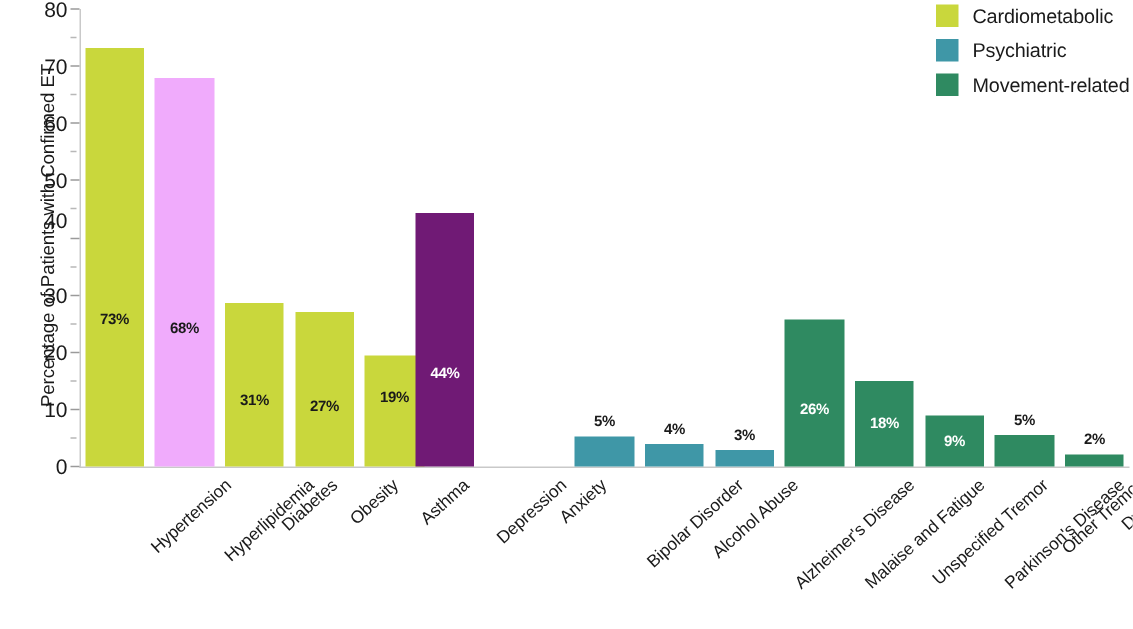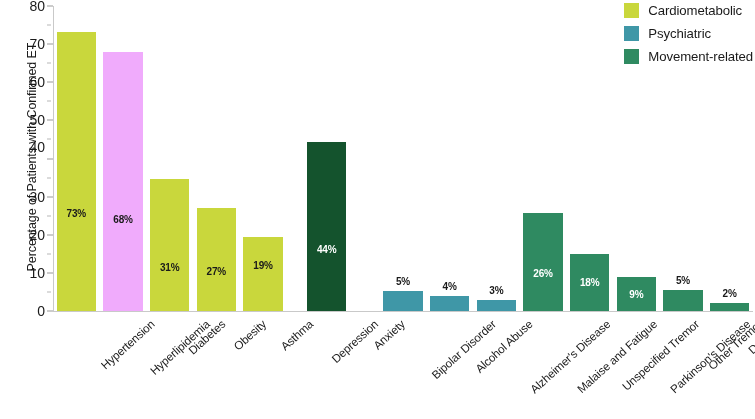--- a/index.html
+++ b/index.html
@@ -132,30 +132,30 @@
   <div class="spine-y"></div>
   <div class="spine-x"></div>
 
   <div id="plot">
       <div class="bar" style="left: 3.61667px; width: 39.4333px; height: 279.075px; background: rgb(201, 215, 60);">
         <div class="barval inside-dark" style="bottom: 92.0948px;">73%</div>
       </div>
       <div class="bar" style="left: 50.2833px; width: 39.4333px; height: 259.25px; background: #f0abfc;">
         <div class="barval inside-dark" style="bottom: 85.5525px;">68%</div>
       </div>
-      <div class="bar" style="left: 96.95px; width: 39.4333px; height: 132px; background: rgb(201, 215, 60);">
+      <div class="bar" style="left: 96.95px; width: 39.4333px; height: 109px; background: rgb(201, 215, 60);">
         <div class="barval inside-dark" style="bottom: 38.4986px;">31%</div>
       </div>
       <div class="bar" style="left: 143.617px; width: 39.4333px; height: 103.319px; background: rgb(201, 215, 60);">
         <div class="barval inside-dark" style="bottom: 34.0952px;">27%</div>
       </div>
       <div class="bar" style="left: 190.283px; width: 39.4333px; height: 74.3438px; background: rgb(201, 215, 60);">
         <div class="barval inside-dark" style="bottom: 40px;">19%</div>
       </div>
-      <div class="bar" style="left: 254px; width: 39.4333px; height: 169.275px; background: #14532d;">
+      <div class="bar" style="left: 224px; width: 39.4333px; height: 169.275px; background: #701a75;">
         <div class="barval inside" style="bottom: 55.8607px;">44%</div>
       </div>
       <div class="bar" style="left: 330.283px; width: 39.4333px; height: 19.825px; background: rgb(63, 151, 167);">
         <div class="barval above" style="bottom: 23.825px;">5%</div>
       </div>
       <div class="bar" style="left: 376.95px; width: 39.4333px; height: 15.25px; background: rgb(63, 151, 167);">
         <div class="barval above" style="bottom: 19.25px;">4%</div>
       </div>
       <div class="bar" style="left: 423.617px; width: 39.4333px; height: 11.4375px; background: rgb(63, 151, 167);">
         <div class="barval above" style="bottom: 15.4375px;">3%</div>

